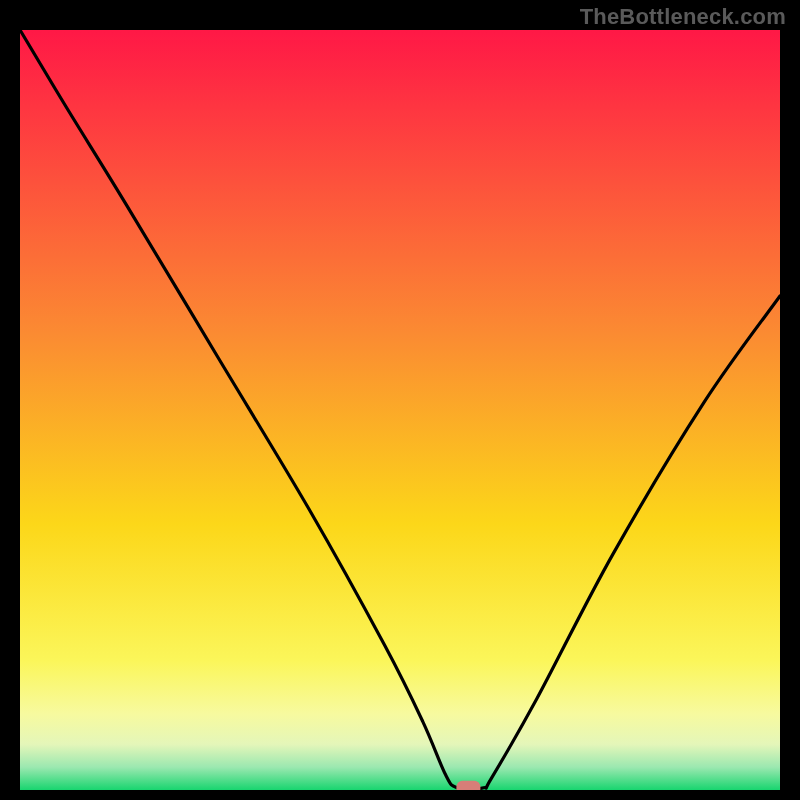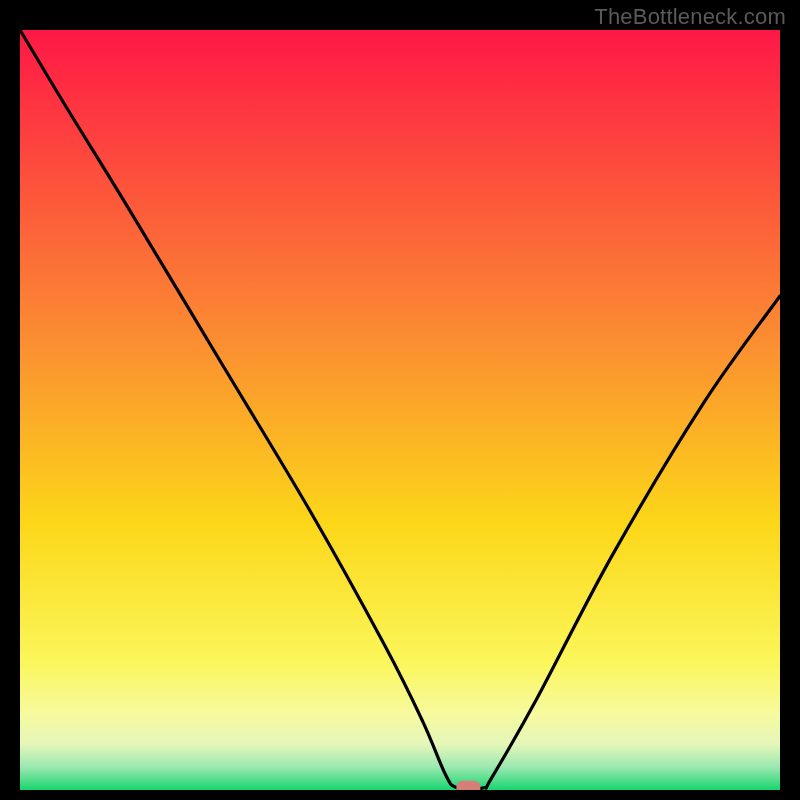--- a/index.html
+++ b/index.html
@@ -16,21 +16,21 @@
     width: 800px;
     height: 800px;
     background: #000;
   }
   .watermark {
     position: absolute;
     top: 4px;
     right: 14px;
     color: #5a5a5a;
     font-size: 22px;
-    font-weight: 400;
+    font-weight: 700;
     letter-spacing: 0.2px;
     user-select: none;
   }
   .plot-wrap {
     position: absolute;
     left: 20px;
     top: 30px;
     width: 760px;
     height: 760px;
     box-sizing: border-box;

